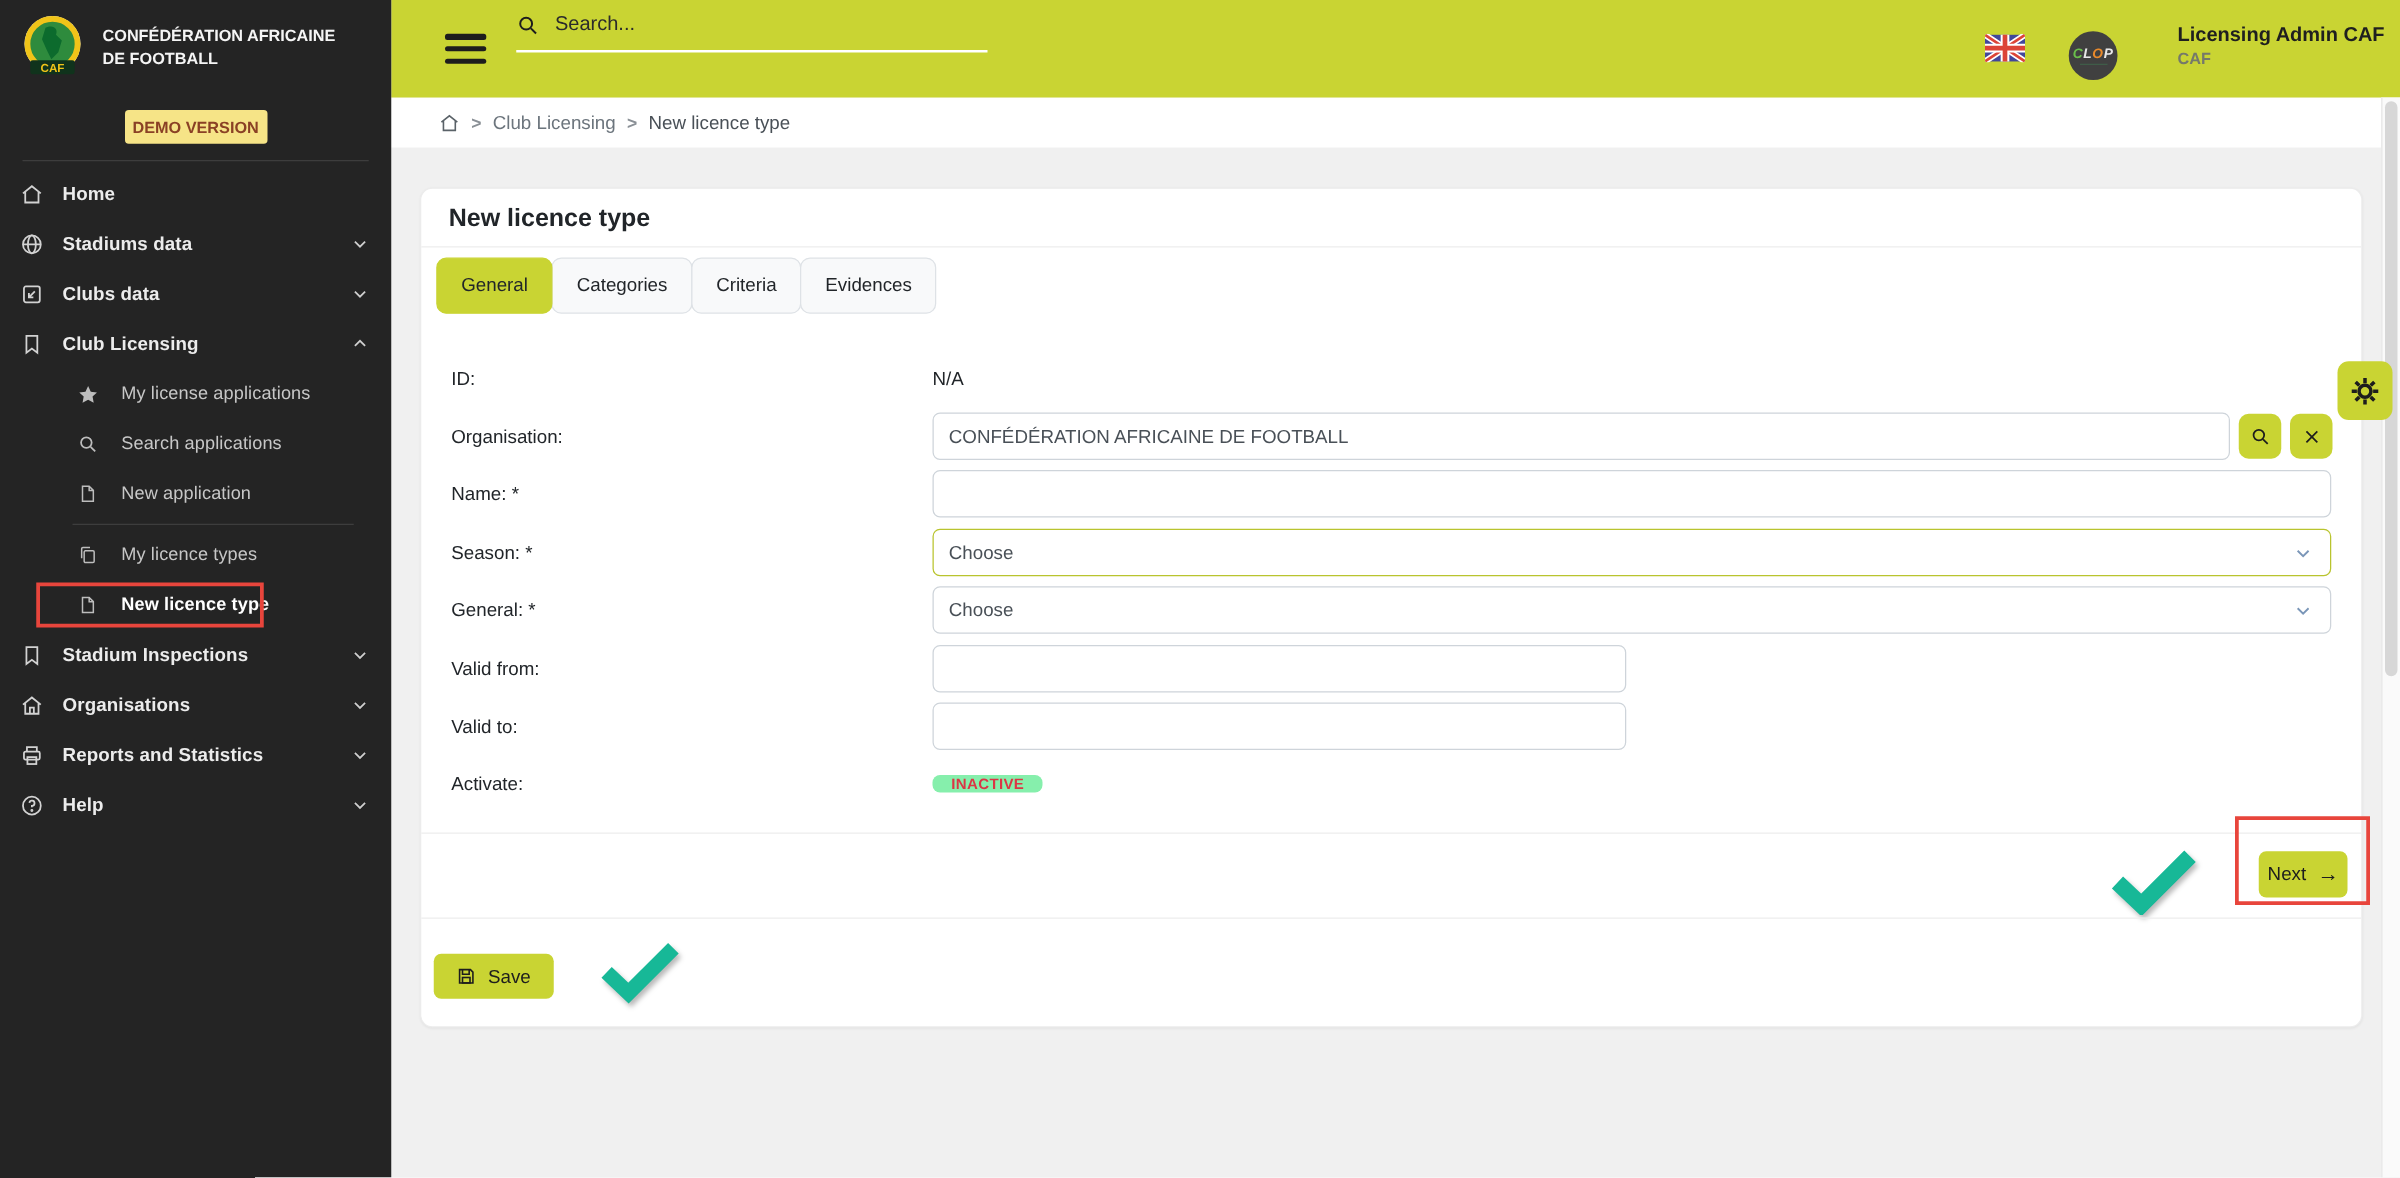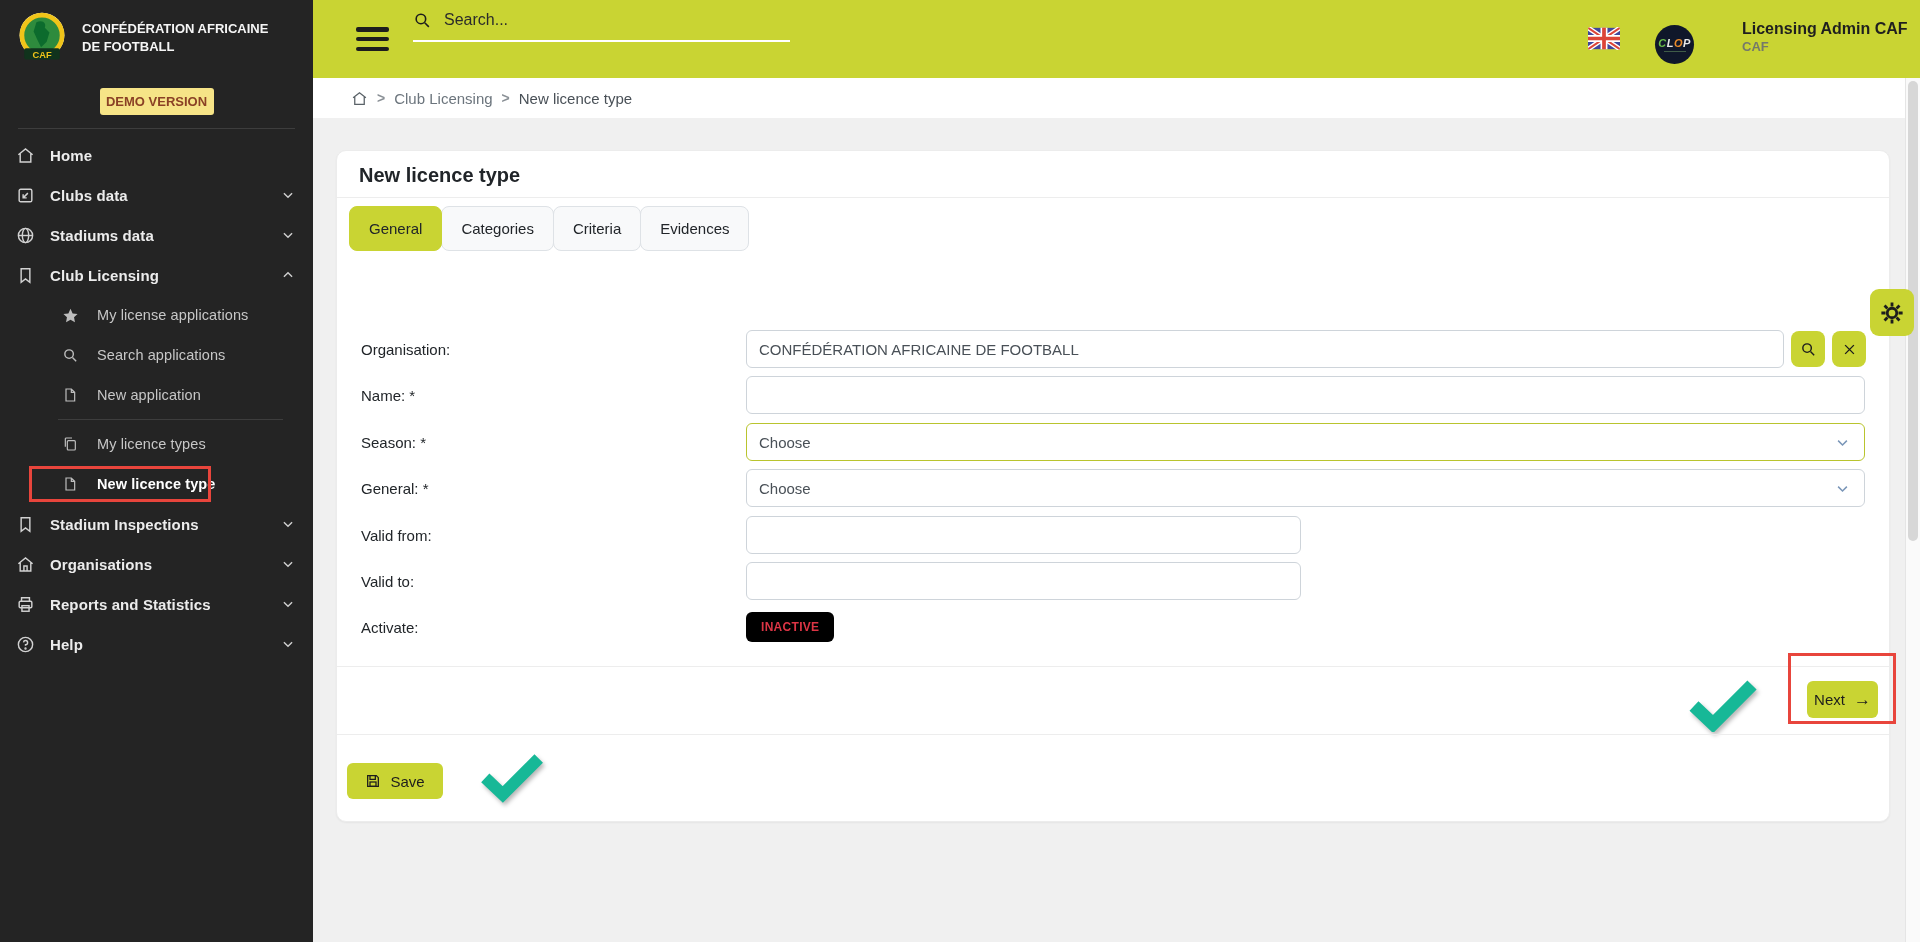--- a/index.html
+++ b/index.html
@@ -29,21 +29,21 @@
   
   .topbar { position:absolute; left:313px; top:0; right:0; height:78px; background:#c9d433; z-index:2; }
   .hamburger { position:absolute; left:43px; top:27px; width:33px; height:24px; display:flex; flex-direction:column; justify-content:space-between; cursor:pointer; }
   .hamburger i { display:block; height:4.5px; background:#1d1d1d; border-radius:2px; }
   .searchbox { position:absolute; left:100px; top:0; width:377px; height:42px; border-bottom:2px solid #ffffff; display:flex; align-items:center; gap:12px; }
   .searchbox .sicon { color:#1d1d1d; }
   .searchbox input { background:transparent; border:none; outline:none; font-size:16px; color:#1d1d1d; width:300px;
     font-family:"Liberation Sans","DejaVu Sans",sans-serif; }
   .searchbox input::placeholder { color:#2b2b2b; opacity:1; }
   .flag { position:absolute; left:1275px; top:27px; width:32px; height:23px; border-radius:2px; overflow:hidden; cursor:pointer; }
-  .avatar { position:absolute; left:1342px; top:25px; width:39px; height:39px; border-radius:50%; background:#0f172a;
+  .avatar { position:absolute; left:1342px; top:25px; width:39px; height:39px; border-radius:50%; background:#404040;
     display:flex; flex-direction:column; align-items:center; justify-content:center; cursor:pointer; }
   .avatar .clop { font-size:11px; font-weight:700; font-style:italic; letter-spacing:.5px; }
   .avatar .clop-sub { width:22px; border-top:1px solid #3f5c48; margin-top:2px; }
   .userbox { position:absolute; left:1397px; top:20px; cursor:pointer;margin-left:32px; }
   .user-name { font-size:16px; font-weight:700; color:#1f1f1f; }
   .user-org { font-size:13px; font-weight:700; color:#75796a; margin-top:1px; }
 
   
   .crumbbar { position:absolute; left:313px; top:78px; right:0; height:40px; background:#ffffff; display:flex; align-items:center;
     padding-left:38px; gap:9px; z-index:1; }
@@ -70,21 +70,21 @@
   .fstatic { font-size:15px; color:#212529; }
   .tinput { height:38px; border:1px solid #ced4da; border-radius:6px; font-size:15px; color:#495057; padding:0 12px;
     background:#fff; outline:none; font-family:"Liberation Sans","DejaVu Sans",sans-serif; }
   .w-org { width:1038px; } .w-full { width:1119px; } .w-half { width:555px; }
   .selectbox { height:38px; border:1px solid #ced4da; border-radius:6px; display:flex; align-items:center;
     justify-content:space-between; padding:0 14px 0 12px; font-size:15px; color:#495057; background:#fff; cursor:pointer; }
   .selectbox.focused { border-color:#b9c42e; }
   .selectbox .dchev { color:#7a96b8; display:flex; }
   .minibtn { width:34px; height:36px; background:#c9d433; border:none; border-radius:8px; margin-left:7px;
     display:flex; align-items:center; justify-content:center; color:#1d1d1d; cursor:pointer; }
-  .status-badge { height:30px; padding:0 15px; background:#000000; color:#dc3545; font-size:12px; font-weight:700;
+  .status-badge { height:14px; padding:0 15px; background:#86efac; color:#dc3545; font-size:12px; font-weight:700;
     letter-spacing:.3px; border-radius:6px; display:flex; align-items:center; cursor:pointer; }
 
   .btn { background:#c9d433; border:none; border-radius:6px; color:#1d1d1d; font-size:15px;
     display:flex; align-items:center; justify-content:center; gap:9px; cursor:pointer;
     font-family:"Liberation Sans","DejaVu Sans",sans-serif; }
   .next-btn { position:absolute; left:1470px; top:530px; width:71px; height:37px; }
   .save-btn { position:absolute; left:10px; top:612px; width:96px; height:36px; }
   .next-annot { left:1451px; top:502px; width:108px; height:71px; }
   .checkmark { position:absolute; filter:drop-shadow(2px 3px 2px rgba(0,0,0,.28)); pointer-events:none; }
   .check1 { left:1348px; top:527px; } .check2 { left:140px; top:598px; }
@@ -118,40 +118,40 @@
     <span class="nicon">
         <svg width="19" height="19" viewBox="0 0 24 24" fill="none" stroke="currentColor" stroke-width="1.8">
           <path d="M3 11 L12 3.8 L21 11 M5.3 9.4 V20.2 H18.7 V9.4"></path>
         </svg>
       </span>
     <span class="nlabel">Home</span>
   </div>
   <div class="nav-item">
     <span class="nicon">
         <svg width="19" height="19" viewBox="0 0 24 24" fill="none" stroke="currentColor" stroke-width="1.8">
-          <rect x="4" y="4" width="16" height="16" rx="2"></rect>
-          <path d="M15 9 L9 15 M9 10.5 V15 H13.5"></path>
-        </svg>
-      </span>
-    <span class="nlabel">Clubs data</span>
-    <span class="chev">
-        <svg width="14" height="14" viewBox="0 0 24 24" fill="none" stroke="currentColor" stroke-width="2.4">
-          <path d="M5 9 L12 16 L19 9"></path>
-        </svg>
-      </span>
-  </div>
-  <div class="nav-item">
-    <span class="nicon">
-        <svg width="19" height="19" viewBox="0 0 24 24" fill="none" stroke="currentColor" stroke-width="1.8">
           <circle cx="12" cy="12" r="9"></circle>
           <ellipse cx="12" cy="12" rx="4" ry="9"></ellipse>
           <path d="M3 12 H21"></path>
         </svg>
       </span>
     <span class="nlabel">Stadiums data</span>
+    <span class="chev">
+        <svg width="14" height="14" viewBox="0 0 24 24" fill="none" stroke="currentColor" stroke-width="2.4">
+          <path d="M5 9 L12 16 L19 9"></path>
+        </svg>
+      </span>
+  </div>
+  <div class="nav-item">
+    <span class="nicon">
+        <svg width="19" height="19" viewBox="0 0 24 24" fill="none" stroke="currentColor" stroke-width="1.8">
+          <rect x="4" y="4" width="16" height="16" rx="2"></rect>
+          <path d="M15 9 L9 15 M9 10.5 V15 H13.5"></path>
+        </svg>
+      </span>
+    <span class="nlabel">Clubs data</span>
     <span class="chev">
         <svg width="14" height="14" viewBox="0 0 24 24" fill="none" stroke="currentColor" stroke-width="2.4">
           <path d="M5 9 L12 16 L19 9"></path>
         </svg>
       </span>
   </div>
   <div class="nav-item">
     <span class="nicon">
         <svg width="19" height="19" viewBox="0 0 24 24" fill="none" stroke="currentColor" stroke-width="1.8">
           <path d="M6.5 3.5 H17.5 V20.5 L12 16.2 L6.5 20.5 Z"></path>
@@ -319,20 +319,24 @@
     <div class="page-title">New licence type</div>
     <div class="hr hr1"></div>
 
     <div class="tabs">
       <div class="tab active">General</div>
       <div class="tab">Categories</div>
       <div class="tab">Criteria</div>
       <div class="tab">Evidences</div>
     </div>
 
+    <div class="frow" style="top:133px;">
+      <span class="flabel">ID:</span>
+      <span class="fstatic">N/A</span>
+    </div>
 
     <div class="frow" style="top:179px;">
       <span class="flabel">Organisation:</span>
       <input class="tinput w-org" value="CONFÉDÉRATION AFRICAINE DE FOOTBALL" style="">
       <button class="minibtn">
           <svg width="17" height="17" viewBox="0 0 24 24" fill="none" stroke="currentColor" stroke-width="2">
             <circle cx="10" cy="10" r="6"></circle>
             <path d="M14.8 14.8 L20 20"></path>
           </svg>
         </button>

